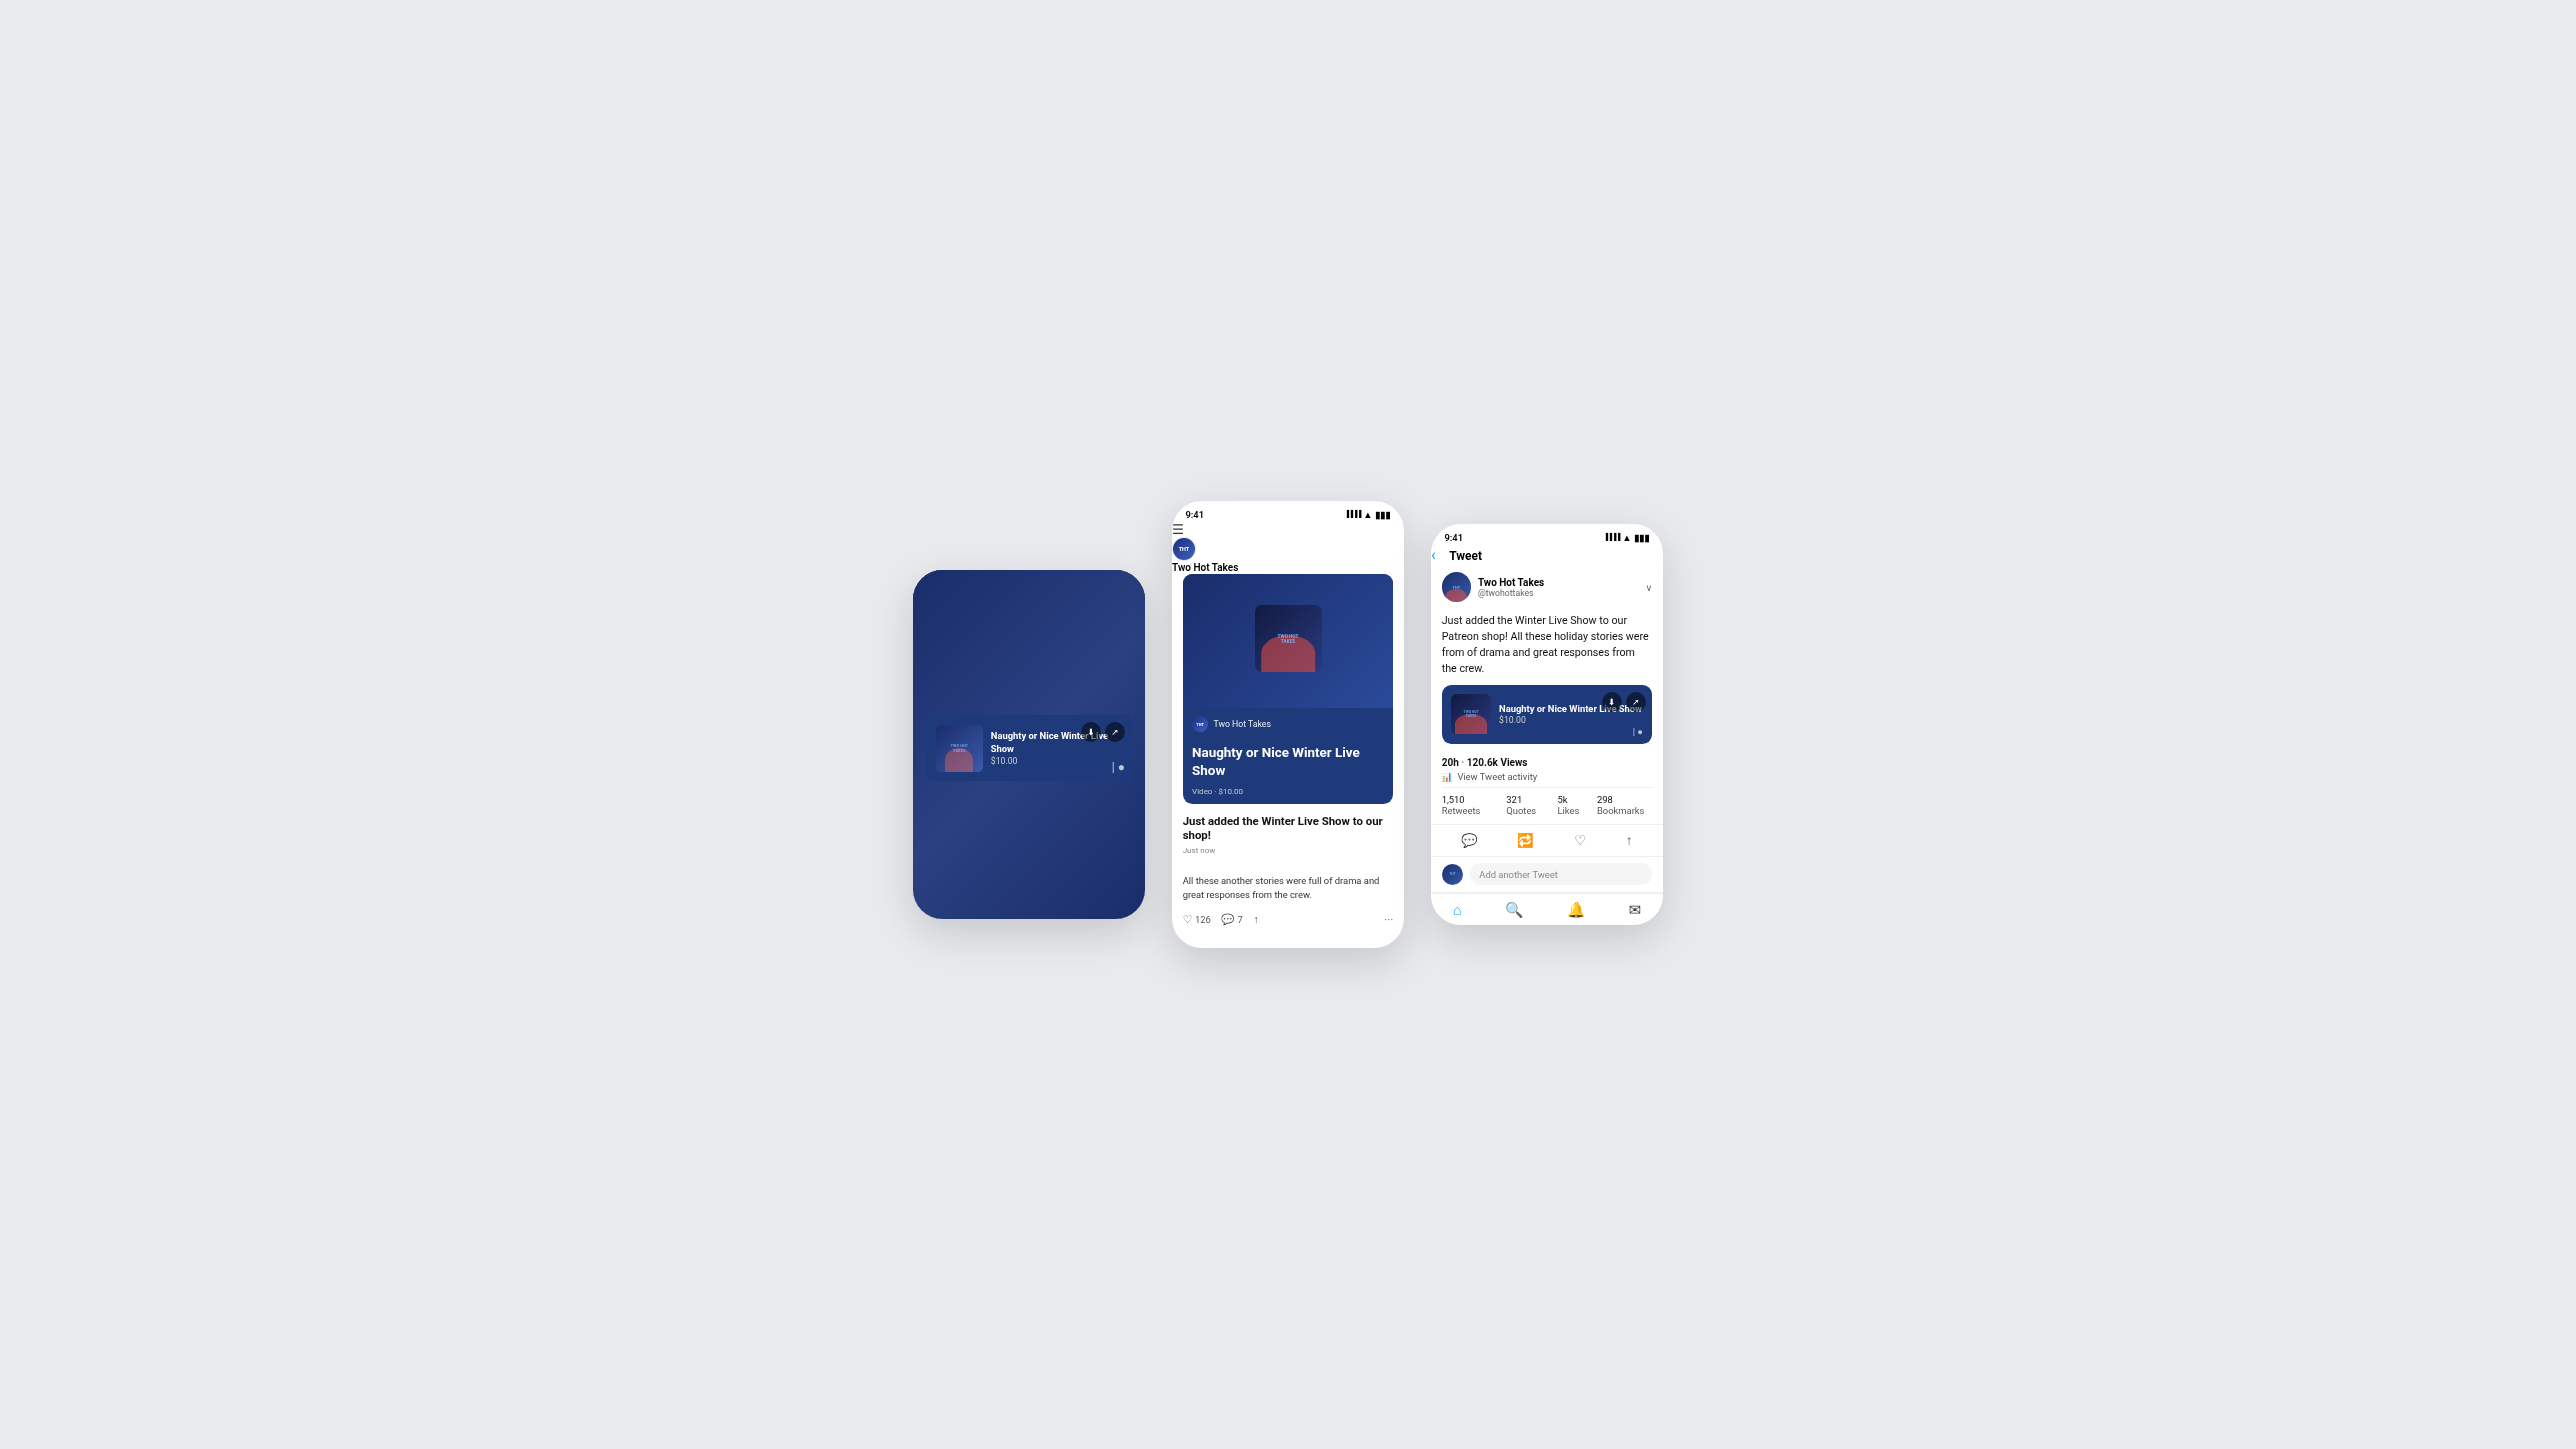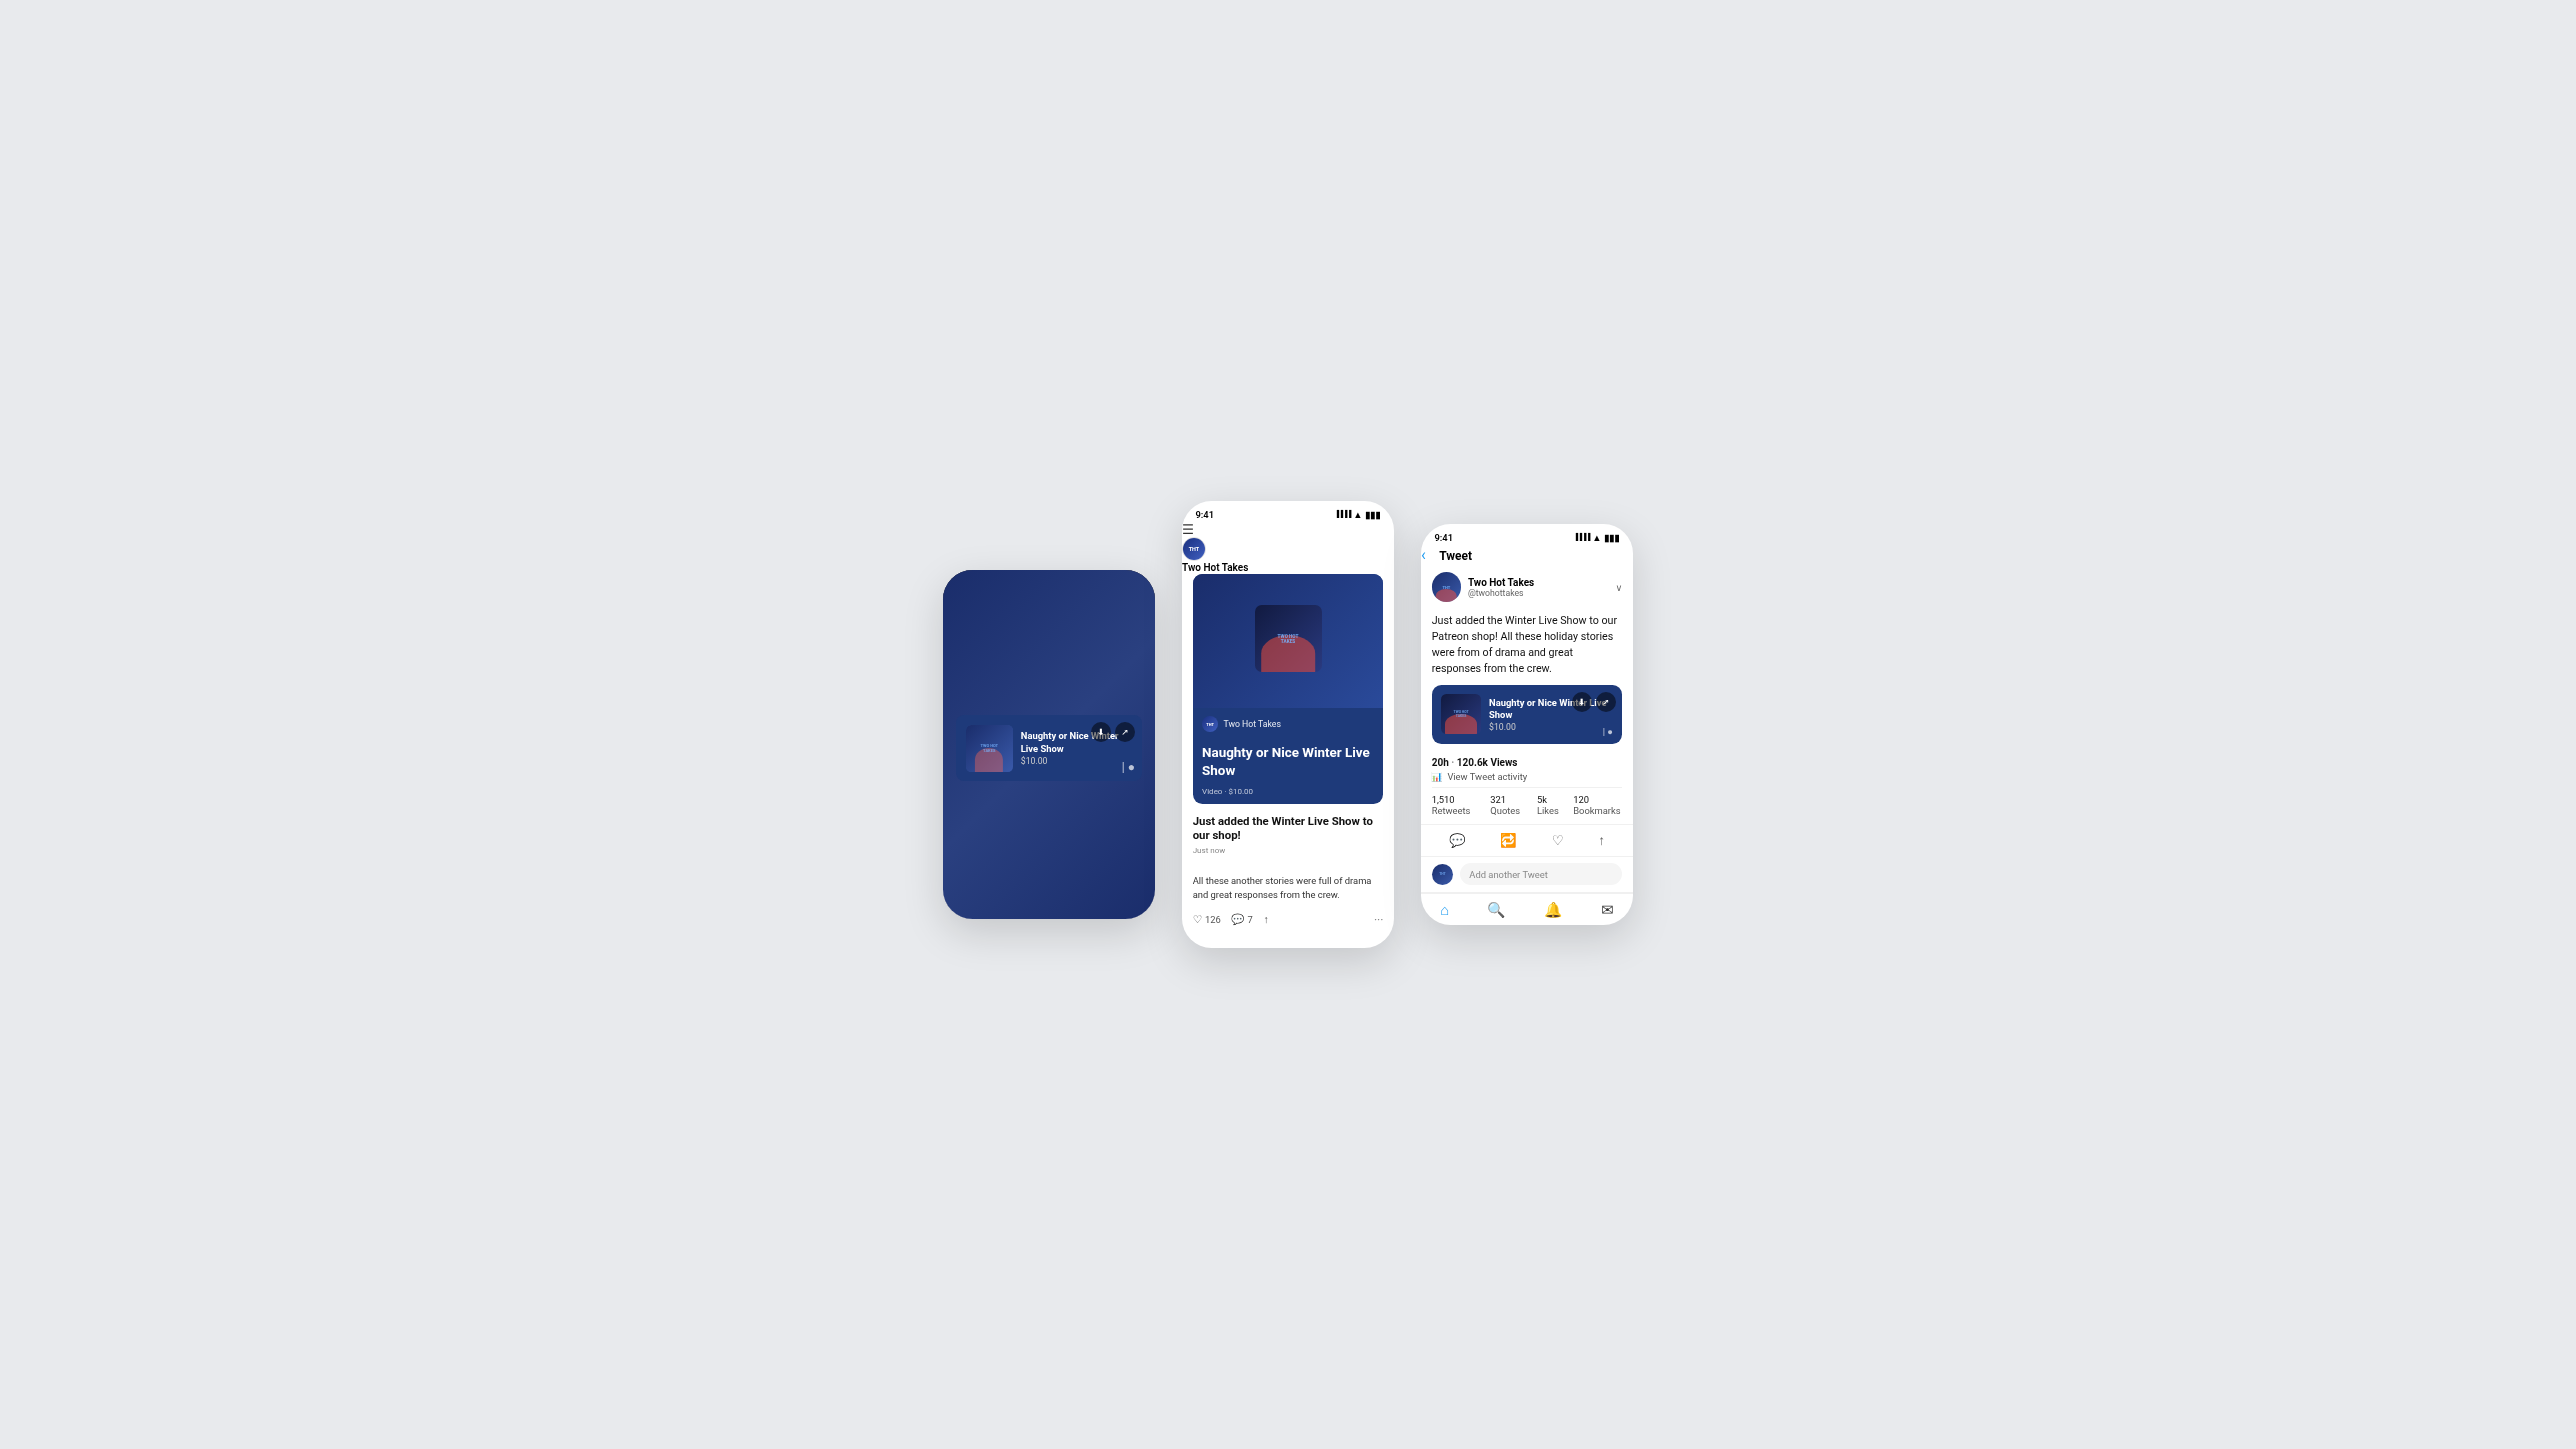--- a/index.html
+++ b/index.html
@@ -13,21 +13,21 @@
     }
     .scene {
       display: flex;
       gap: 27px;
       align-items: center;
       padding: 40px;
     }
 
     
     .phone {
-      width: 212px;
+      width: 232px;
       background: white;
       border-radius: 29.5px;
       overflow: hidden;
       box-shadow: 0 13.4px 40px rgba(0,0,0,0.15);
       position: relative;
     }
     .phone-dark {
       background: #3a3a4a;
     }
 
@@ -753,21 +753,21 @@
         <div class="tweet-count-item">
           <span>1,510</span> <span style="color:#555;">Retweets</span>
         </div>
         <div class="tweet-count-item">
           <span>321</span> <span style="color:#555;">Quotes</span>
         </div>
         <div class="tweet-count-item">
           <span>5k</span> <span style="color:#555;">Likes</span>
         </div>
         <div class="tweet-count-item">
-          <span>120</span> <span style="color:#555;">Bookmarks</span>
+          <span>298</span> <span style="color:#555;">Bookmarks</span>
         </div>
       </div>
     </div>
 
     <div class="tweet-actions-row">
       <span class="tweet-action-btn">💬</span>
       <span class="tweet-action-btn">🔁</span>
       <span class="tweet-action-btn">♡</span>
       <span class="tweet-action-btn">↑</span>
     </div>

